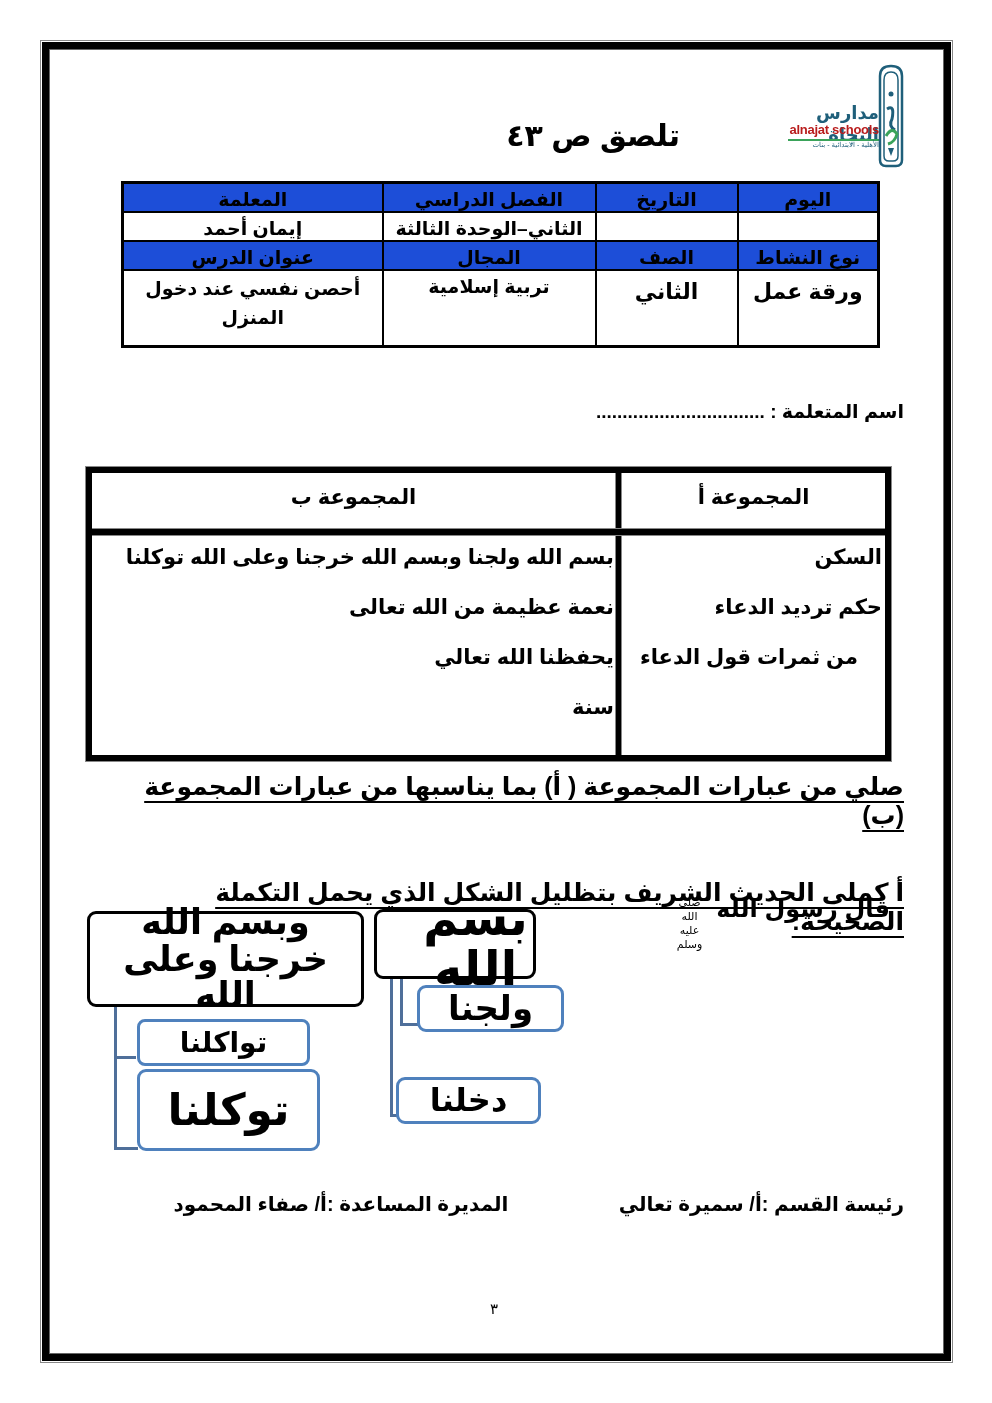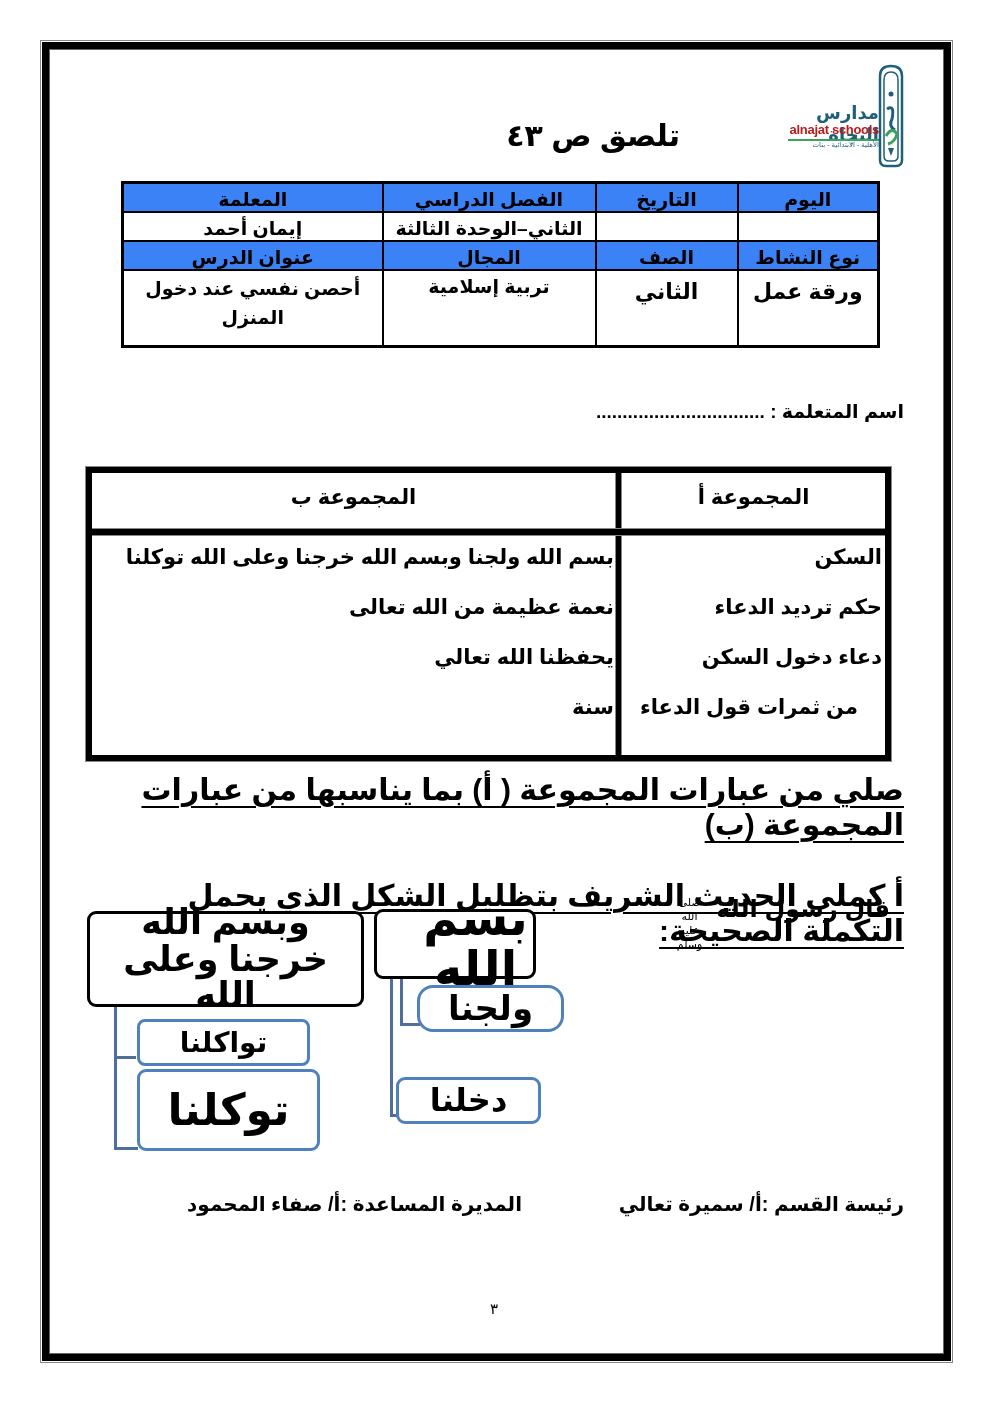--- a/index.html
+++ b/index.html
@@ -35,21 +35,21 @@
   
   table.info {
     position: absolute; left: 121px; top: 181px; width: 759px;
     border-collapse: collapse; direction: rtl;
     border: 3px solid #000;
   }
   table.info td {
     border: 2px solid #000; text-align: center; font-weight: bold; font-size: 19px;
     vertical-align: top; padding-top: 4px;
   }
-  table.info tr.hdr td { background: #3b82f6; height: 24px; }
+  table.info tr.hdr td { background: #1d4ed8; height: 24px; }
   table.info tr.val td { height: 25px; }
   table.info tr.val2 td { height: 76px; }
   table.info tr.val2 td.big { font-size: 22px; padding-top: 8px; }
 
   .student-name {
     position: absolute; left: 548px; top: 400px; width: 356px; text-align: right;
     font-size: 19px; font-weight: bold; direction: rtl;
   }
 
   
@@ -65,21 +65,21 @@
     position: absolute; left: 0; top: 55px; width: 100%; height: 8px;
     background: #000; border-top: 1px solid #888; border-bottom: 1px solid #888;
   }
   .match-head {
     position: absolute; top: 12px; font-size: 21px; font-weight: bold; direction: rtl; text-align: center;
   }
   .match-col { position: absolute; top: 72px; direction: rtl; }
   .match-col div { height: 50px; font-size: 21px; font-weight: bold; white-space: nowrap; }
 
   .instruction {
-    position: absolute; direction: rtl; font-size: 30px; font-weight: bold;
+    position: absolute; direction: rtl; font-size: 25px; font-weight: bold;
     text-decoration: underline; text-underline-offset: 6px; text-decoration-thickness: 2px;
   }
 
   .hadith-intro {
     position: absolute; left: 660px; top: 895px; width: 230px; direction: rtl; text-align: right;
     font-size: 24px; font-weight: bold;
   }
   .pbuh { font-size: 11px; font-weight: normal; display: inline-block; line-height: 14px; vertical-align: top; text-align: center; width: 40px; }
 
   
@@ -156,21 +156,20 @@
 </div>
 
 <div class="match-outer">
   <div class="match-divider-v"></div>
   <div class="match-divider-h"></div>
   <div class="match-head" style="left:530px; width:263px;">المجموعة أ</div>
   <div class="match-head" style="left:0; width:523px;">المجموعة ب</div>
   <div class="match-col" style="left:530px; width:260px; text-align:right;">
     <div>السكن</div>
     <div>حكم ترديد الدعاء</div>
-    <div>دعاء دخول السكن</div>
     <div style="padding-right:24px;"> من ثمرات قول الدعاء</div>
   </div>
   <div class="match-col" style="left:0; width:522px; text-align:right;">
     <div>بسم الله ولجنا وبسم الله خرجنا وعلى الله توكلنا</div>
     <div>نعمة عظيمة من الله تعالى</div>
     <div>يحفظنا الله تعالي</div>
     <div>سنة</div>
   </div>
 </div>
 
@@ -183,26 +182,26 @@
     <span>صلى الله</span><br>
     <span>عليه وسلم</span>
   </span>
 </div>
 
 <div class="line" style="left:390px; top:978px; width:3px; height:139px;"></div>
 <div class="line" style="left:390px; top:1114px; width:12px; height:3px;"></div>
 <div class="line" style="left:400px; top:978px; width:3px; height:48px;"></div>
 <div class="line" style="left:400px; top:1023px; width:20px; height:3px;"></div>
 <div class="box black" style="left:374px; top:909px; width:162px; height:70px; font-size:48px;padding-left:41px;">بسم الله</div>
-<div class="box blue" style="left:417px; top:985px; width:147px; height:47px; font-size:34px;border-radius:16px;">ولجنا</div>
+<div class="box blue" style="left:417px; top:985px; width:147px; height:47px; font-size:34px;">ولجنا</div>
 <div class="box blue" style="left:396px; top:1077px; width:145px; height:47px; font-size:32px;">دخلنا</div>
 
 <div class="line" style="left:114px; top:1006px; width:3px; height:144px;"></div>
 <div class="line" style="left:114px; top:1056px; width:22px; height:3px;"></div>
 <div class="line" style="left:114px; top:1147px; width:24px; height:3px;"></div>
 <div class="box black" style="left:87px; top:911px; width:277px; height:96px; font-size:35px;">وبسم الله خرجنا وعلى الله</div>
 <div class="box blue" style="left:137px; top:1019px; width:173px; height:47px; font-size:28px;border-radius:8px;">تواكلنا</div>
 <div class="box blue" style="left:137px; top:1069px; width:183px; height:82px; font-size:44px;">توكلنا</div>
 
 <div class="signatures" style="left:600px; width:304px; text-align:right;">رئيسة القسم :أ/ سميرة تعالي</div>
-<div class="signatures" style="left:160px; width:362px; text-align:right;">المديرة المساعدة :أ/ صفاء المحمود</div>
+<div class="signatures" style="left:160px; width:362px; text-align:center;">المديرة المساعدة :أ/ صفاء المحمود</div>
 
 <div class="page-num">٣</div>
 
 </body></html>

